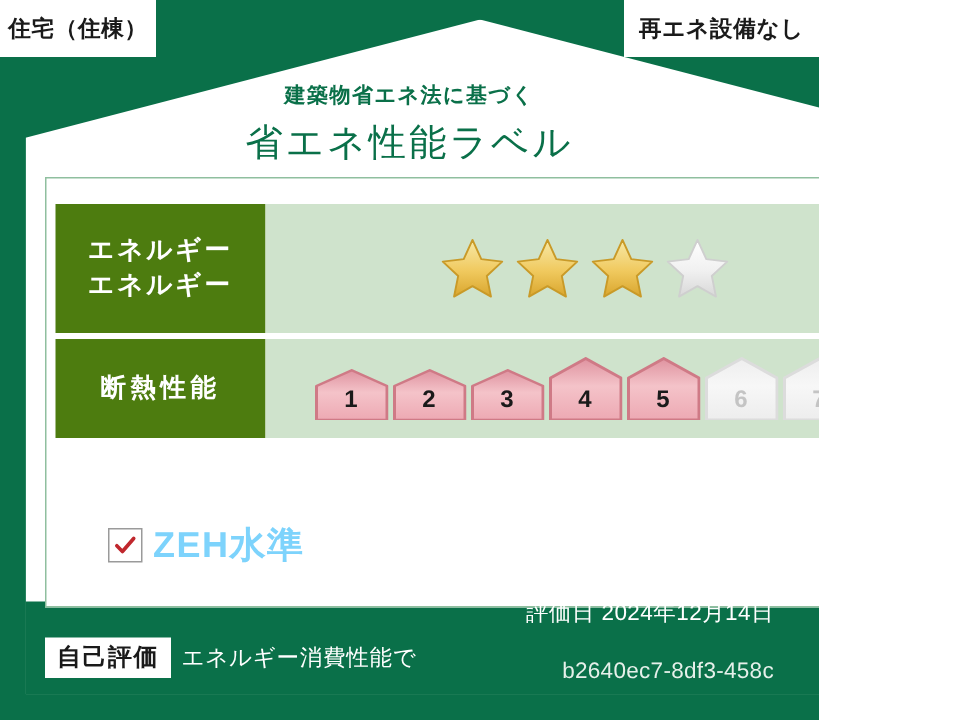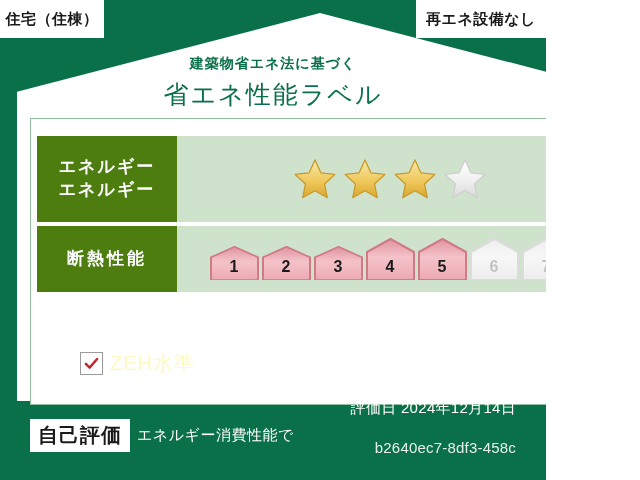--- a/index.html
+++ b/index.html
@@ -101,39 +101,39 @@
   }
   #zeh-left{
     display:flex;align-items:center;gap:7px;
     flex:0 0 215px;justify-content:center;
   }
   #zeh-check{
     width:21px;height:21px;border:1.5px solid #9a9a9a;background:#fff;
     display:flex;align-items:center;justify-content:center;
   }
   #zeh-check svg{width:15px;height:15px;}
-  #zeh-label{font-size:20px;font-weight:normal;color:#fef9c3;letter-spacing:1px;}
+  #zeh-label{font-size:24px;font-weight:bold;color:#7dd3fc;letter-spacing:1px;}
   #zeh-desc{
     flex:1;font-size:13.5px;color:#1a1a1a;line-height:1.55;letter-spacing:0.2px;
   }
   .inline-star{display:inline-block;width:15px;height:15px;vertical-align:-2px;margin:0 1px;}
   .inline-grade{
     display:inline-block;padding:0px 4px;margin:0 2px;
     background:linear-gradient(180deg,#e79aa4 0%,#f3bcc2 100%);
     border:1px solid #cf7a86;border-radius:2px;
     font-size:11px;font-weight:bold;color:#1a1a1a;vertical-align:1px;
   }
 
   
   #footer-left{
     position:absolute;left:30px;bottom:28px;
     display:flex;align-items:center;gap:7px;
   }
   #self-badge{
-    background:#ffffff;color:#1a1a1a;font-weight:bold;font-size:20px;
+    background:#ffffff;color:#1a1a1a;font-weight:bold;font-size:16px;
     padding:3px 8px;letter-spacing:1px;
   }
   #bldg-name{color:#ffffff;font-size:15px;letter-spacing:0.5px;}
   #footer-right{
     position:absolute;right:30px;bottom:24px;text-align:right;color:#ffffff;
   }
   #eval-date{font-size:15px;letter-spacing:0.3px;margin-bottom:21px;}
   #doc-id{font-size:15px;letter-spacing:0.2px;color:#e6f0ea;}
 </style>
 </head>

